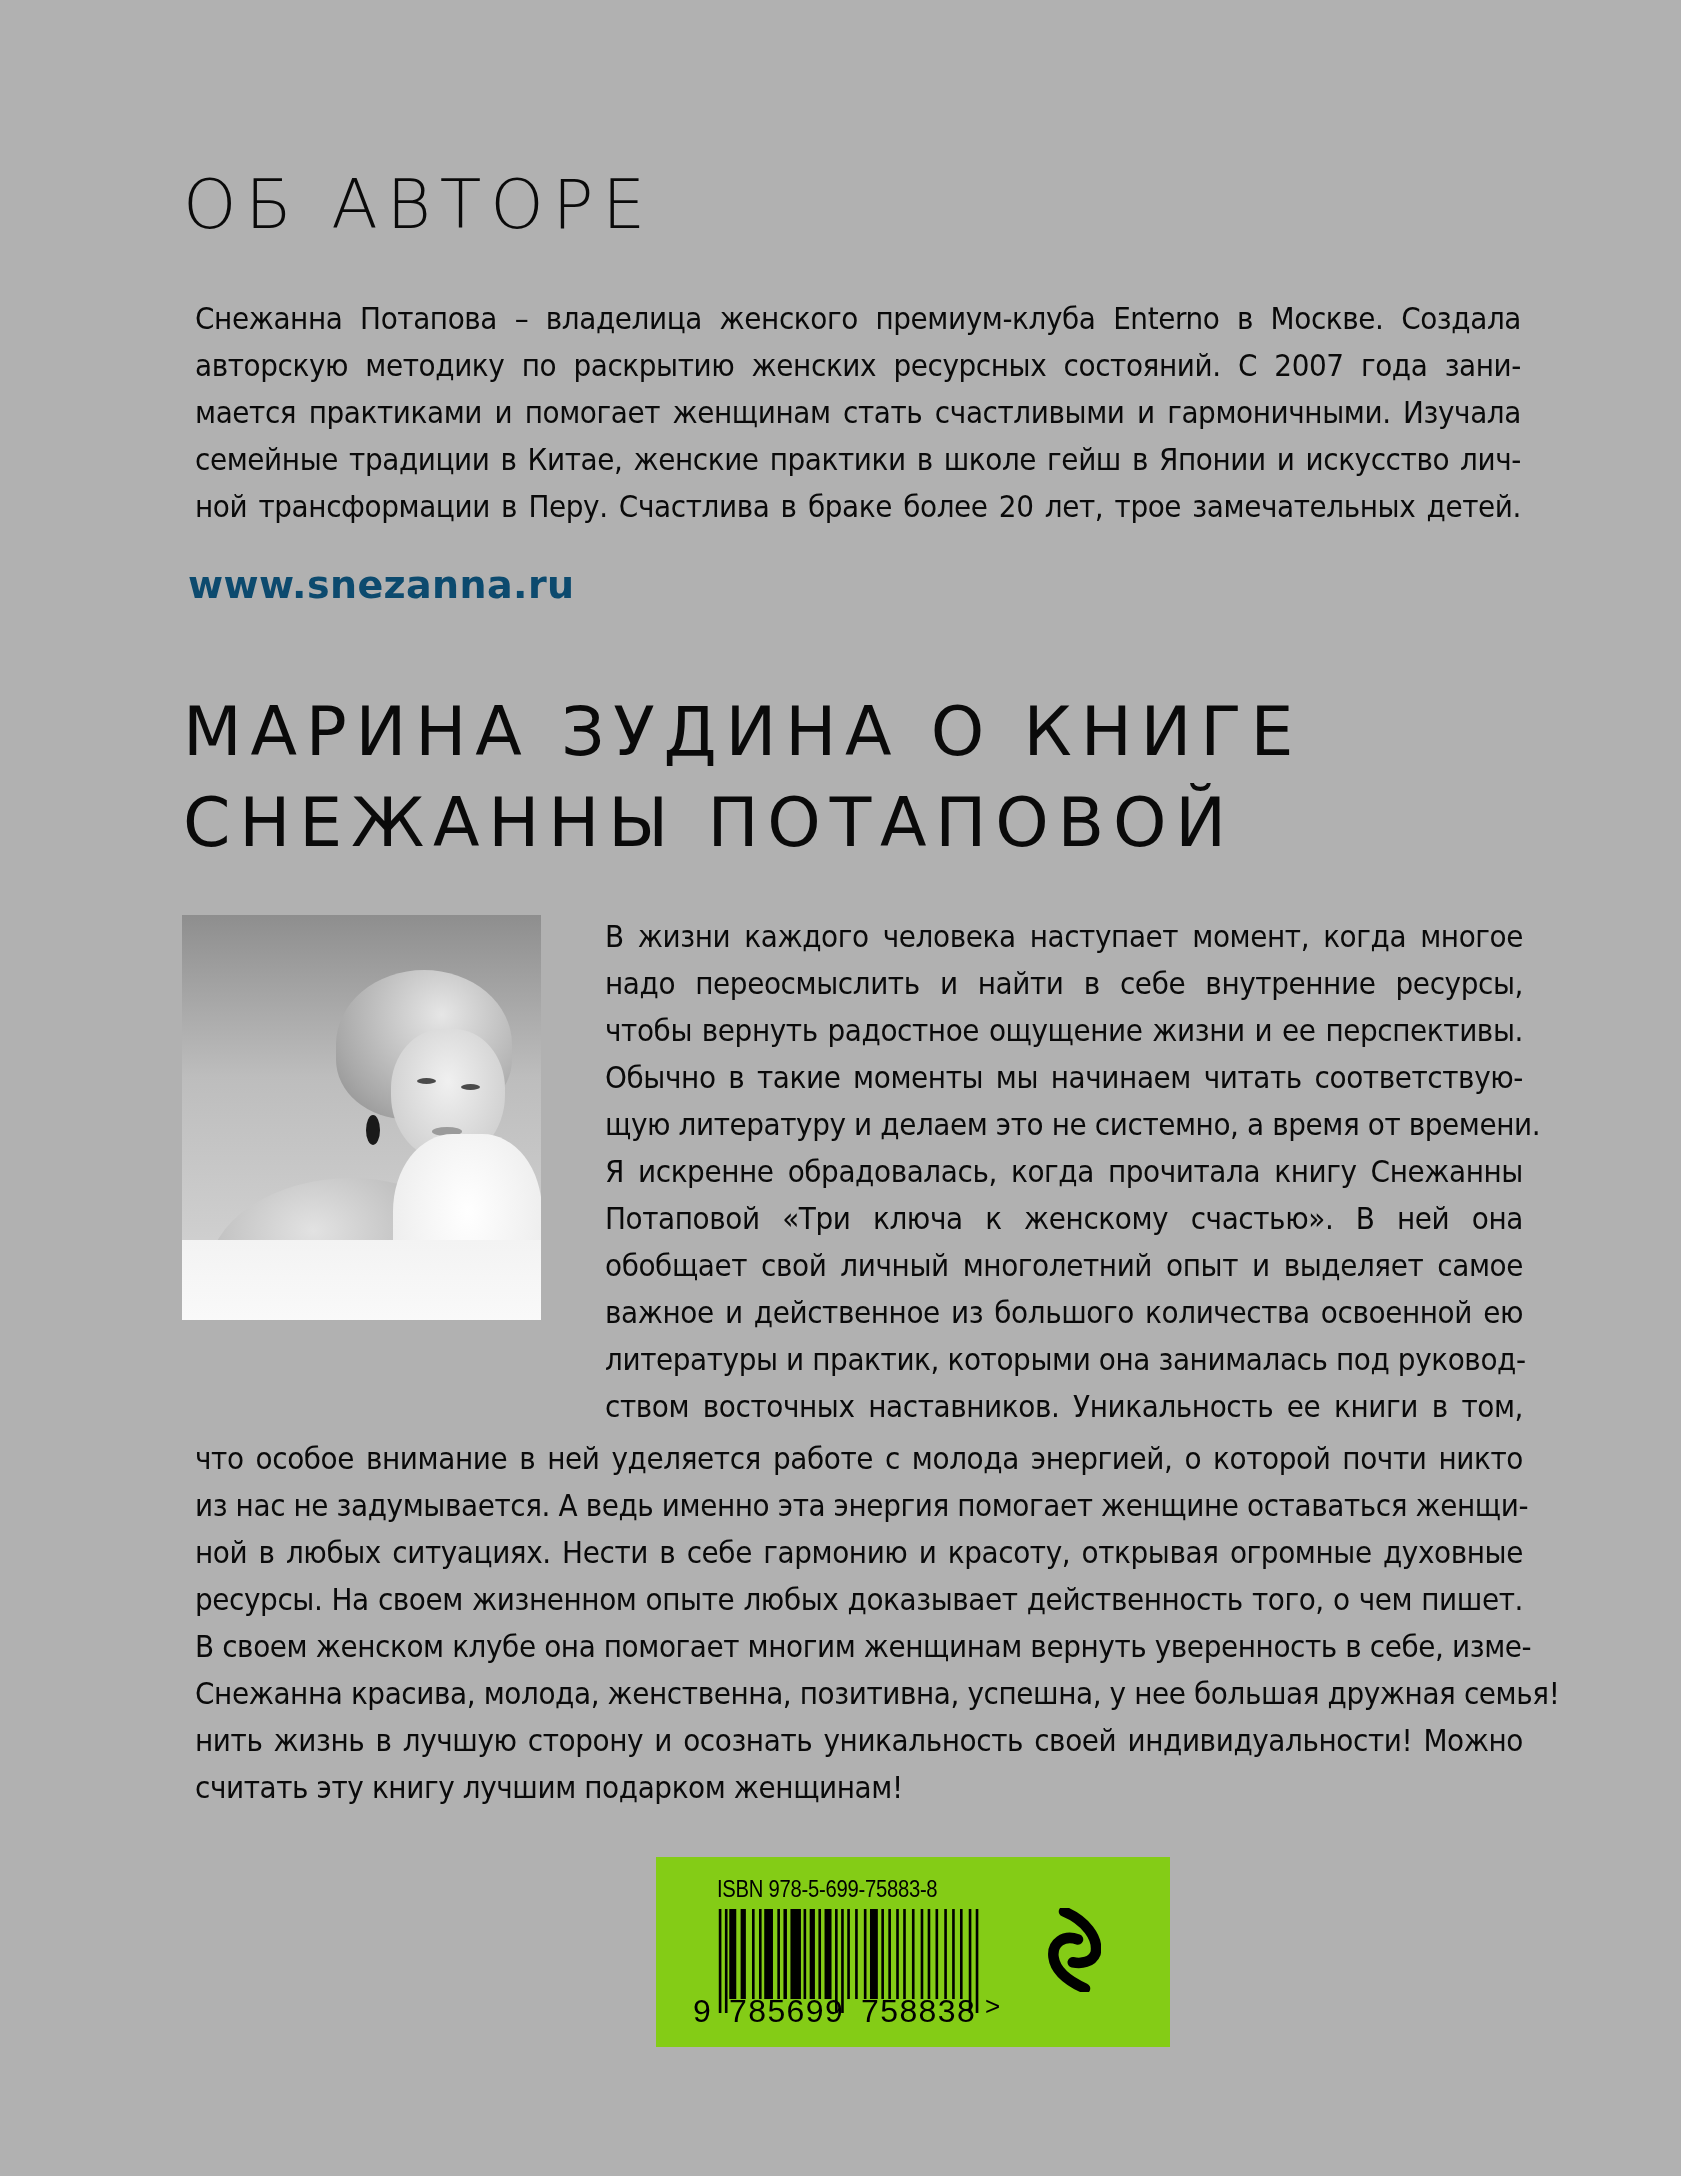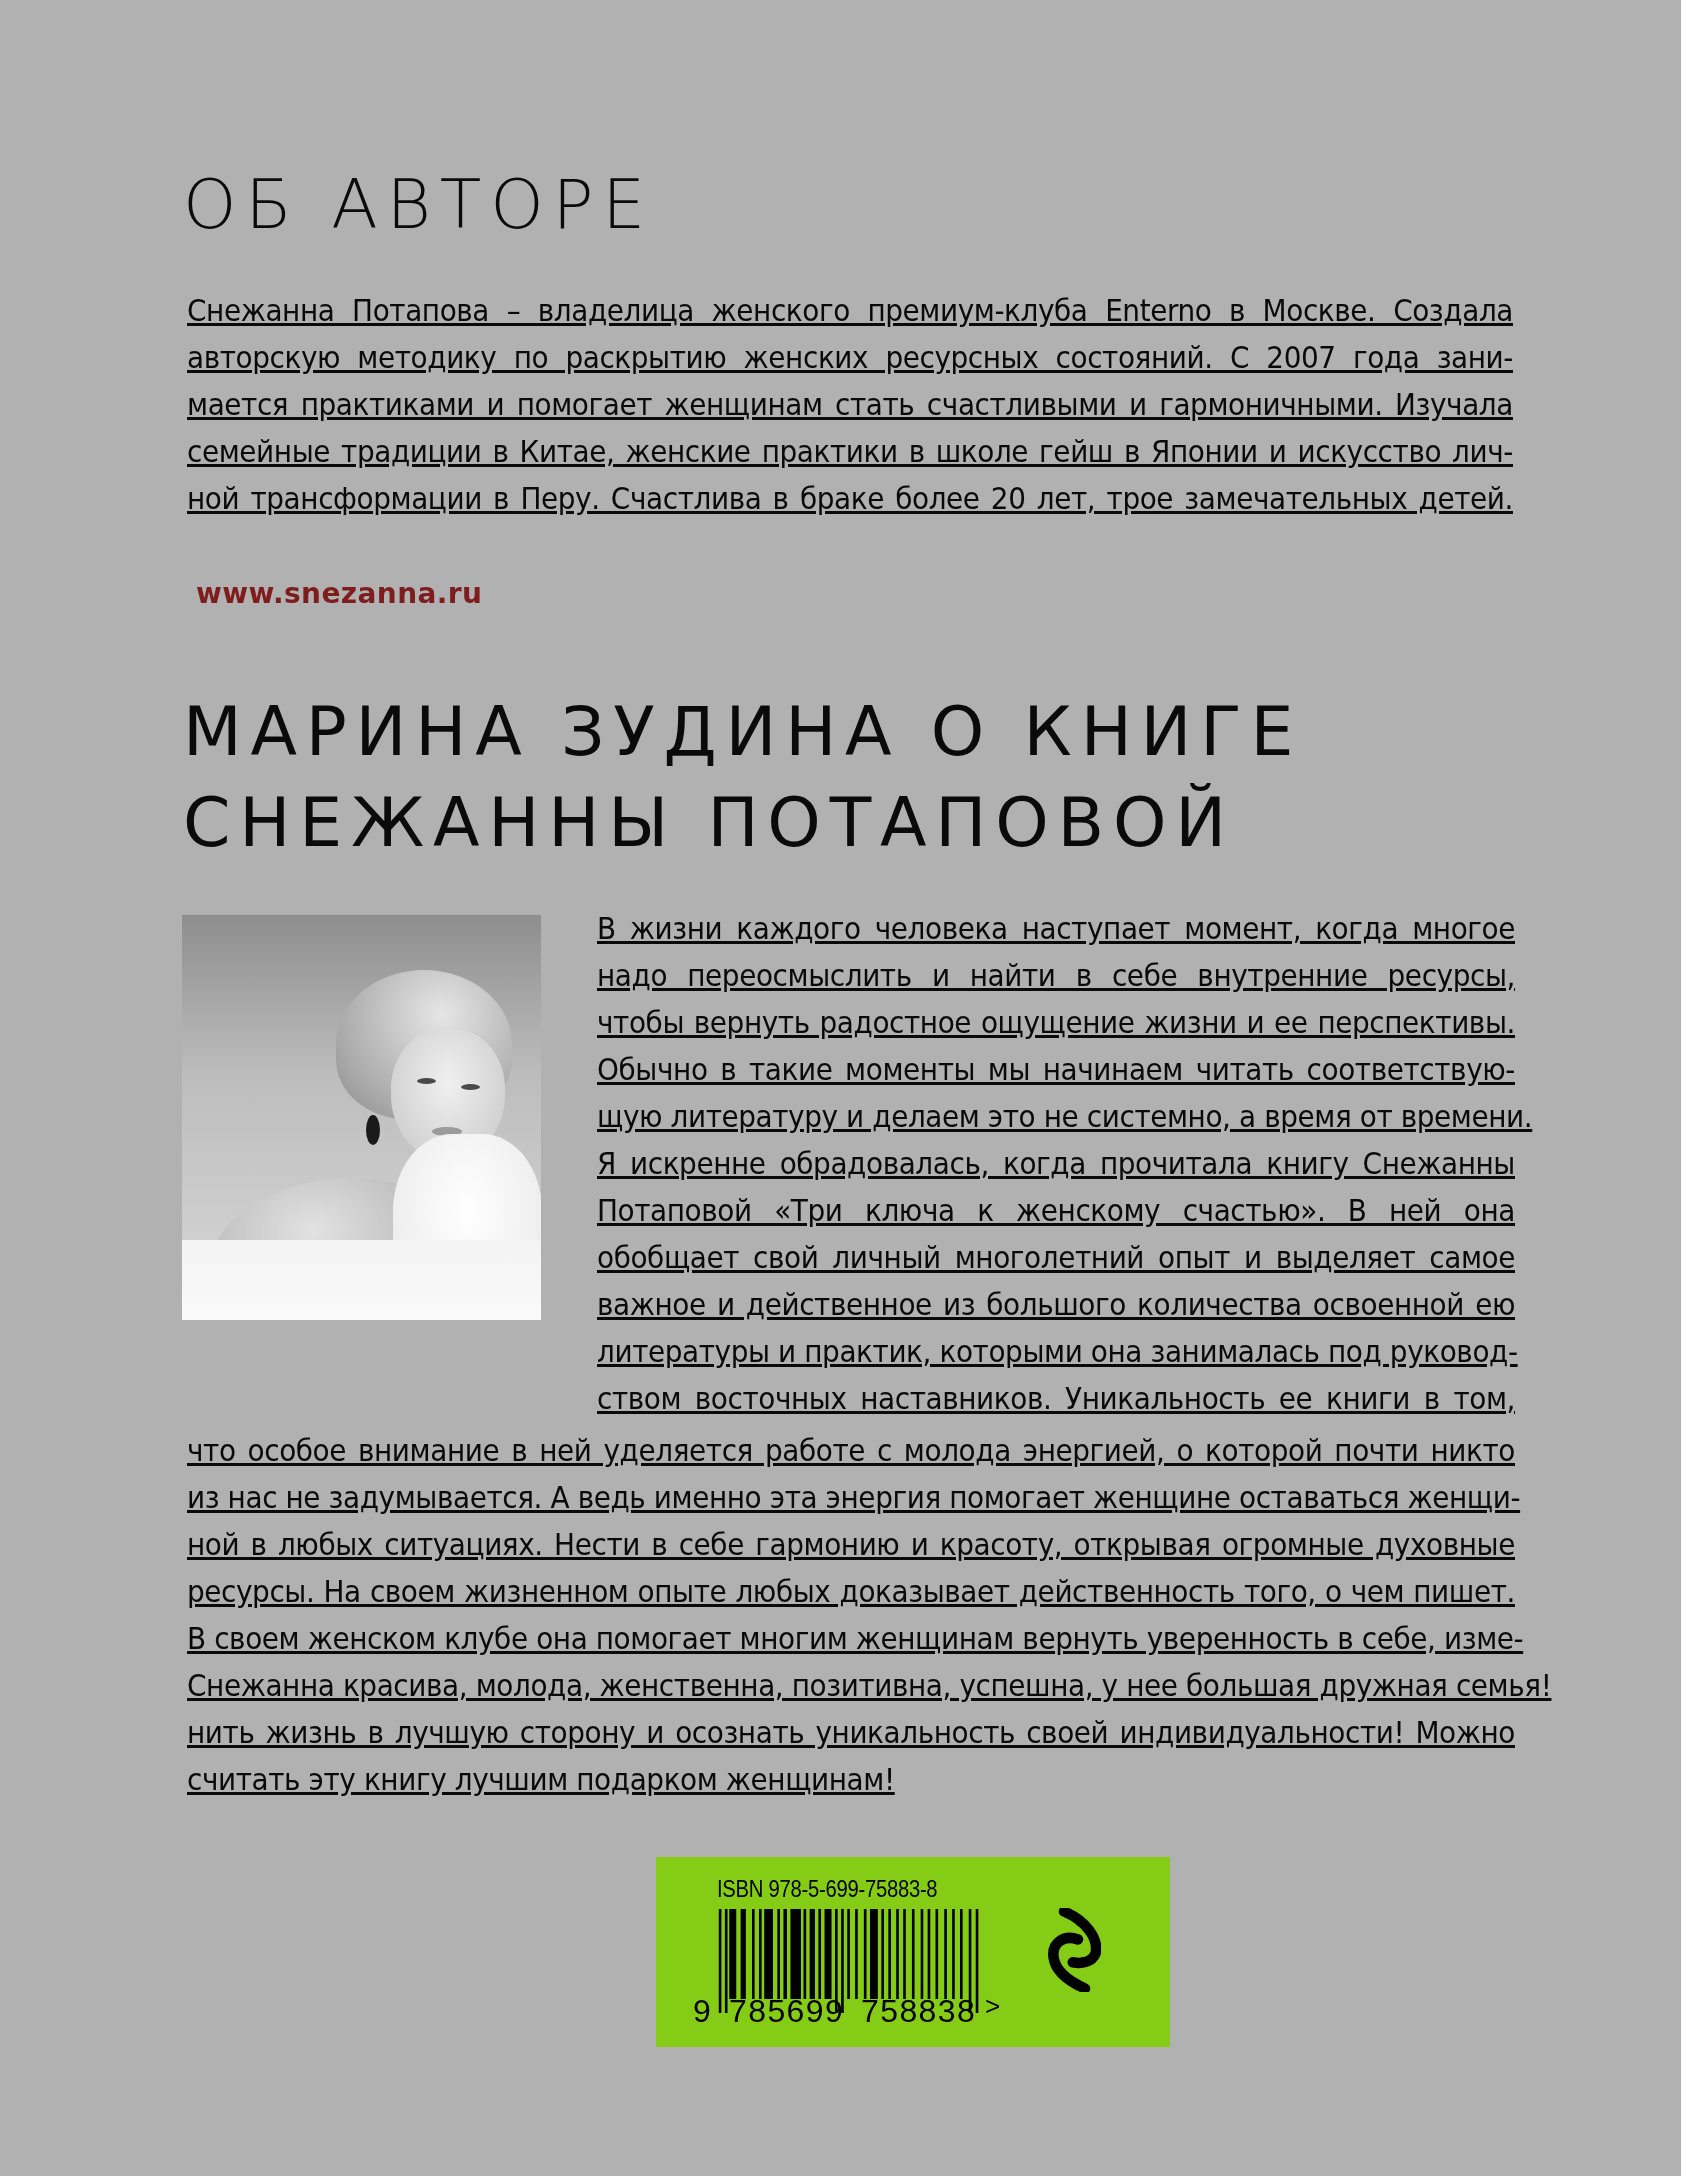--- a/index.html
+++ b/index.html
@@ -9,33 +9,33 @@
     font-family: "DejaVu Sans", sans-serif;
   }
   .heading {
     position: absolute; left: 183px; margin: 0;
     font-family: "DejaVu Sans", sans-serif; font-weight: 200;
     font-size: 68px; line-height: 91px; letter-spacing: 8.8px;
     color: #0a0a0a; white-space: nowrap;
     transform-origin: left top;
   }
   .heading .hl { display: block; font-weight: normal; -webkit-text-stroke: 0; }
-  .para { position: absolute; margin: 4px; text-decoration: underline; }
+  .para { position: absolute; margin: 12px; }
   .line {
     display: block; height: 47px; line-height: 47px;
     font-family: "DejaVu Sans Condensed", "DejaVu Sans", sans-serif;
     font-size: 31px; white-space: nowrap; overflow: visible;
     text-align: justify; text-align-last: justify;
     letter-spacing: -0.4px;
   }
   .line.last { text-align-last: left; }
   .url {
-    position: absolute; left: 184px; top: 555px; margin: 12px;
+    position: absolute; left: 184px; top: 555px; margin: 4px;
     font-family: "DejaVu Sans", sans-serif; font-weight: bold;
-    font-size: 28px; line-height: 53px; letter-spacing: 0.4px; color: #7f1d1d;
+    font-size: 38px; line-height: 53px; letter-spacing: 0.4px; color: #0c4a6e;
   }
   .photo {
     position: absolute; left: 182px; top: 915px; width: 359px; height: 405px;
     overflow: hidden;
     background:
       radial-gradient(ellipse 79px 97px at 66% 34%, #d9d9d9 0%, #c9c9c9 60%, rgba(0,0,0,0) 61%),
       linear-gradient(180deg, #8e8e8e 0%, #bdbdbd 40%, #d8d8d8 100%);
   }
   .photo .hair {
     position: absolute; left: 154px; top: 55px; width: 176px; height: 149px;

